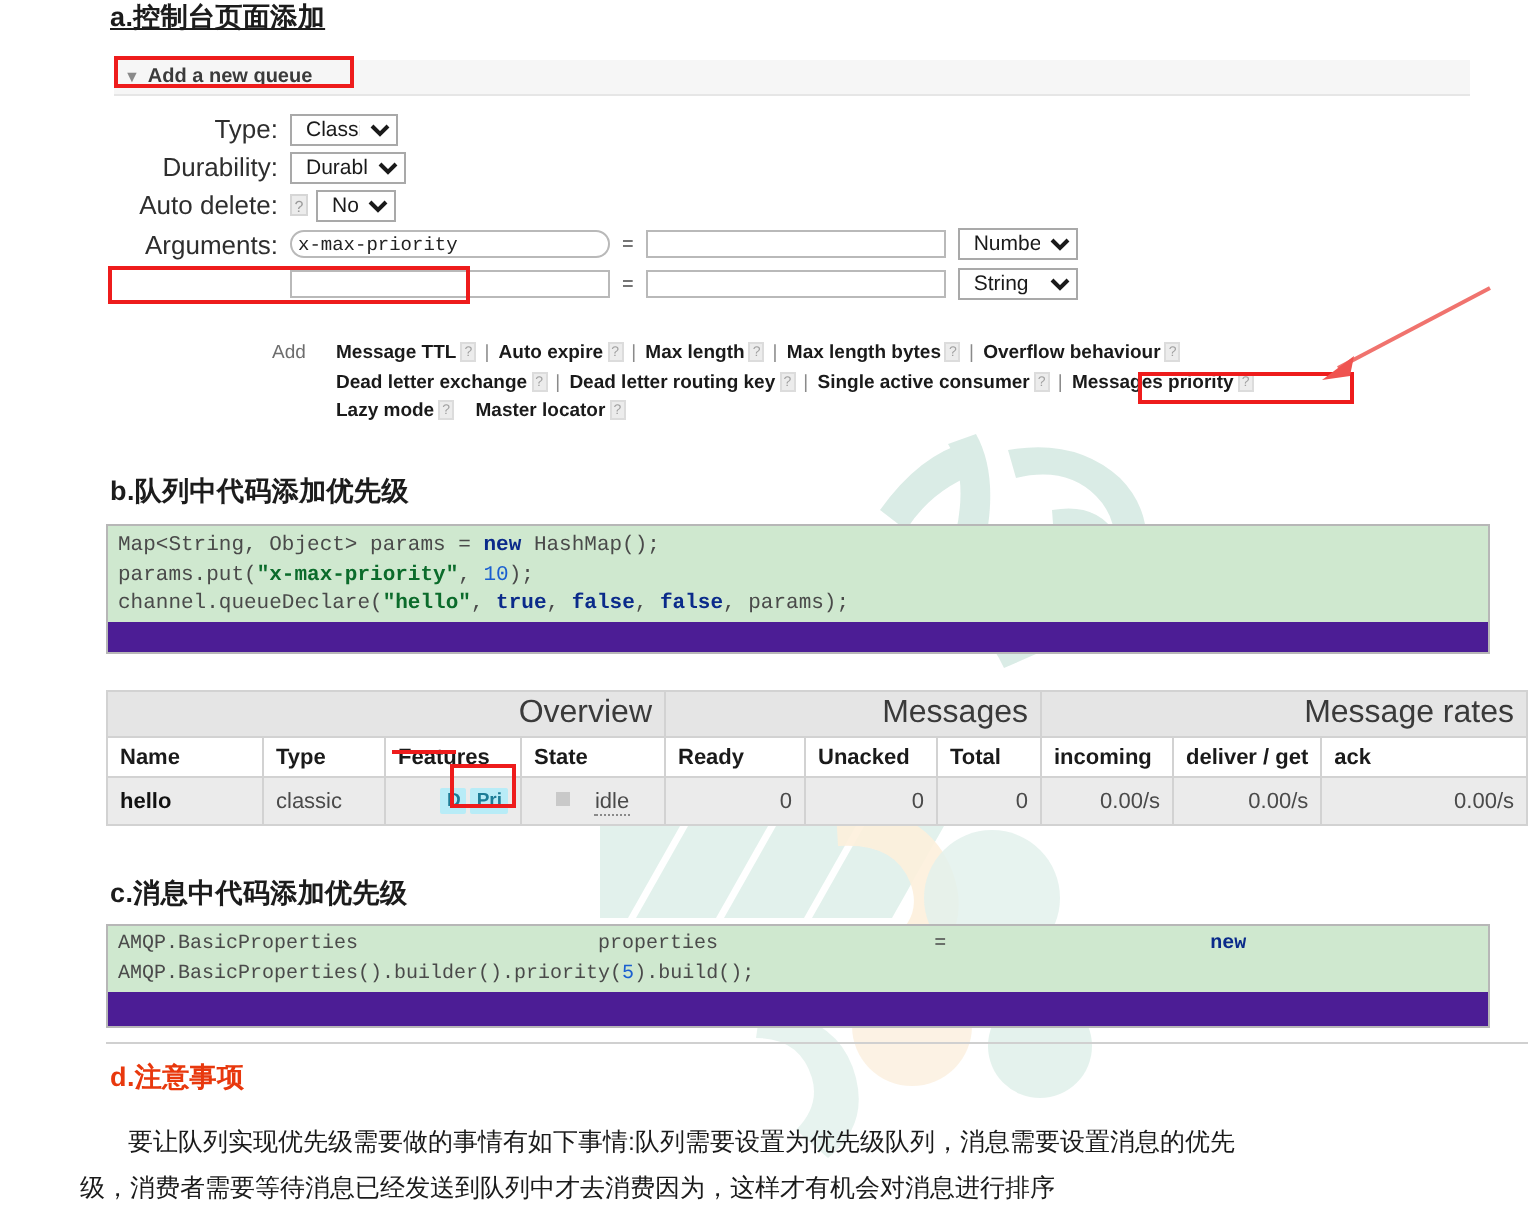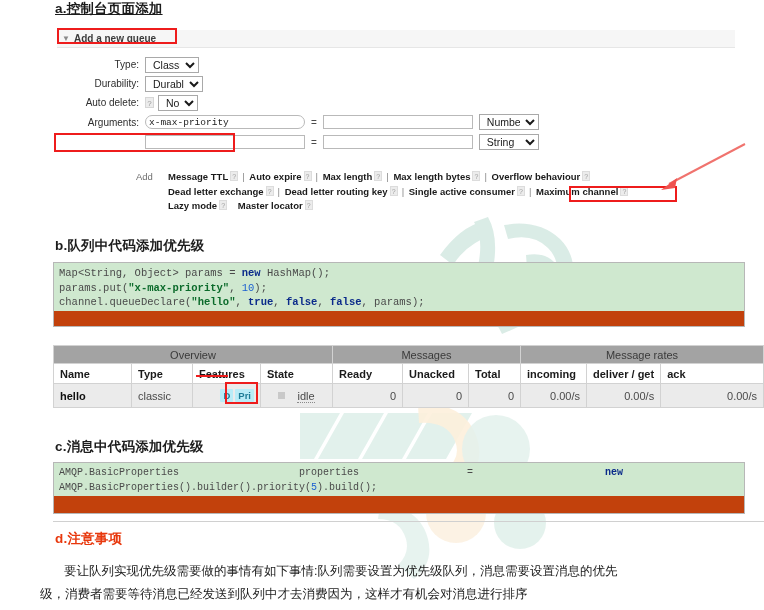--- a/index.html
+++ b/index.html
@@ -53,21 +53,21 @@
     border: 2px solid #ee1c1c;
     box-sizing: border-box;
     z-index: 5;
   }
 
   
   .form { position: absolute; left: 57px; top: 55px; width: 700px; font-size: 10.5px; }
   .frow { display: flex; align-items: center; height: 19px; }
   .flabel {
     width: 82px; text-align: right; padding-right: 6px;
-    color: #2e2e2e; font-size: 10px;
+    color: #2e2e2e; font-size: 13px;
   }
   .fhelp {
     display: inline-block; width: 9px; height: 11px;
     background: #ececec; border: 1px solid #d6d6d6;
     color: #9a9a9a; font-size: 8px; text-align: center;
     line-height: 11px; margin-right: 4px; box-sizing: border-box;
   }
   select.ctl {
     font-family: "Liberation Sans", sans-serif;
     font-size: 10.5px; height: 16px; padding: 0 2px 0 3px;
@@ -105,21 +105,21 @@
     position: absolute; left: 569px; top: 186px;
     width: 108px; height: 16px; border: 2px solid #ee1c1c;
     box-sizing: border-box; z-index: 6;
   }
   .arrow { position: absolute; left: 655px; top: 140px; z-index: 7; }
 
   
   .codewrap {
     position: absolute;
     border: 1px solid #b7b7b7;
-    background: #c2410c;
+    background: #4c1d95;
     box-sizing: border-box;
   }
   .code {
     background: #cfe8cf;
     font-family: "Liberation Mono", monospace;
     font-size: 10.5px;
     line-height: 14.5px;
     color: #4a4a4a;
     padding: 3px 0 1px 5px;
     white-space: pre;
@@ -135,22 +135,22 @@
     border-collapse: collapse;
     font-size: 11px;
     font-family: "Liberation Sans", sans-serif;
   }
   #qtable td, #qtable th {
     border: 1px solid #d2d2d2;
     padding: 2px 6px;
     box-sizing: border-box;
   }
   #qtable tr.grp td {
-    background: #a3a3a3; font-weight: normal; color: #3a3a3a;
-    font-size: 11px; height: 18px; text-align: center;
+    background: #e5e5e5; font-weight: normal; color: #3a3a3a;
+    font-size: 16px; height: 18px; text-align: right;
   }
   #qtable tr.hdr th {
     background: #ffffff; font-weight: bold; color: #1a1a1a;
     height: 20px; text-align: left; white-space: nowrap;
   }
   #qtable tr.hdr th.num, #qtable tr.body td.num { text-align: right; }
   #qtable tr.body td {
     background: #ebebeb; height: 24px; color: #4a4a4a;
   }
   #qtable tr.body td.nm { font-weight: bold; color: #111; }
@@ -300,21 +300,21 @@
       <span class="hlink">Auto expire</span><span class="q">?</span><span class="sep">|</span>
       <span class="hlink">Max length</span><span class="q">?</span><span class="sep">|</span>
       <span class="hlink">Max length bytes</span><span class="q">?</span><span class="sep">|</span>
       <span class="hlink">Overflow behaviour</span><span class="q">?</span>
     </div>
 
     <div class="hintline">
       <span class="hlink">Dead letter exchange</span><span class="q">?</span><span class="sep">|</span>
       <span class="hlink">Dead letter routing key</span><span class="q">?</span><span class="sep">|</span>
       <span class="hlink">Single active consumer</span><span class="q">?</span><span class="sep">|</span>
-      <span class="hlink">Maximum channel</span><span class="q">?</span>
+      <span class="hlink">Messages priority</span><span class="q">?</span>
     </div>
 
     <div class="hintline">
       <span class="hlink">Lazy mode</span><span class="q">?</span>
       <span class="hlink" style="margin-left:6px;">Master locator</span><span class="q">?</span>
     </div>
   </div>
 
   <div class="maxprio-hl"></div>
 

